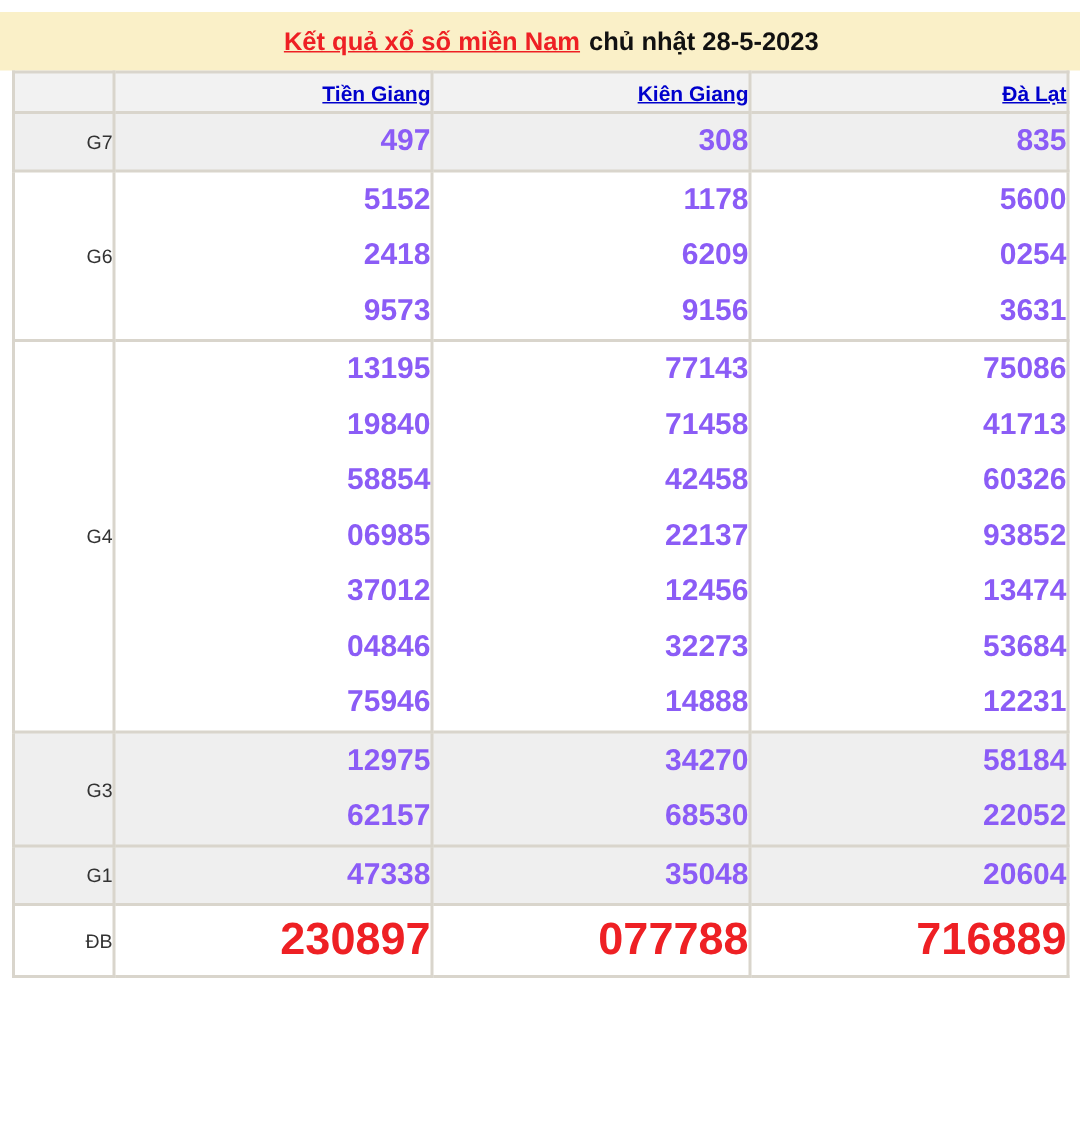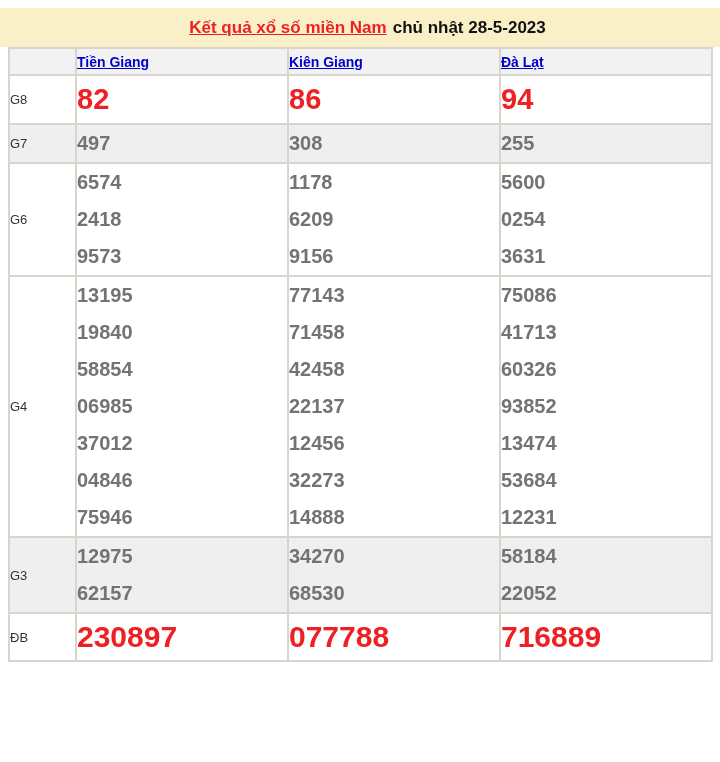--- a/index.html
+++ b/index.html
@@ -35,21 +35,21 @@
   }
   table.results {
     border-collapse: collapse;
     margin: 0 8px;
     width: 704px;
     table-layout: fixed;
   }
   table.results td, table.results th {
     border: 2px solid var(--border, #d9d5cc);
     padding: 0;
-    text-align: left;
+    text-align: right;
     vertical-align: middle;
   }
   col.label-col { width: 67px; }
   col.prov-col  { width: 212px; }
   thead th {
     height: 27px;
     background: #f2f2f2;
     font-size: 14px;
     font-weight: bold;
   }
@@ -60,21 +60,21 @@
   }
   tbody td.label {
     font-size: 13px;
     font-weight: normal;
     color: #333333;
   }
   tbody tr.alt td { background: #efefef; }
   .num {
     font-size: 20px;
     font-weight: bold;
-    color: #737373;
+    color: #8b5cf6;
     line-height: 37px;
     white-space: nowrap;
   }
   tr.hl .num {
     color: var(--red, #ee2024);
     font-size: 30px;
     line-height: 46px;
   }
   tr.hl.first-hl .num { line-height: 47px; font-size: 29px; }
 </style>
@@ -100,48 +100,36 @@
       </th>
       <th>
         <a>Kiên Giang</a>
       </th>
       <th>
         <a>Đà Lạt</a>
       </th>
     </tr>
   </thead>
   <tbody>
-      <tr class="hl first-hl">
-        <td class="label">G8</td>
-        <td>
-          <div class="num">82</div>
-        </td>
-        <td>
-          <div class="num">86</div>
-        </td>
-        <td>
-          <div class="num">94</div>
-        </td>
-      </tr>
       <tr class="alt">
         <td class="label">G7</td>
         <td>
           <div class="num">497</div>
         </td>
         <td>
           <div class="num">308</div>
         </td>
         <td>
-          <div class="num">255</div>
+          <div class="num">835</div>
         </td>
       </tr>
       <tr>
         <td class="label">G6</td>
         <td>
-          <div class="num">6574</div>
+          <div class="num">5152</div>
           <div class="num">2418</div>
           <div class="num">9573</div>
         </td>
         <td>
           <div class="num">1178</div>
           <div class="num">6209</div>
           <div class="num">9156</div>
         </td>
         <td>
           <div class="num">5600</div>
@@ -187,20 +175,32 @@
         </td>
         <td>
           <div class="num">34270</div>
           <div class="num">68530</div>
         </td>
         <td>
           <div class="num">58184</div>
           <div class="num">22052</div>
         </td>
       </tr>
+      <tr class="alt">
+        <td class="label">G1</td>
+        <td>
+          <div class="num">47338</div>
+        </td>
+        <td>
+          <div class="num">35048</div>
+        </td>
+        <td>
+          <div class="num">20604</div>
+        </td>
+      </tr>
       <tr class="hl">
         <td class="label">ĐB</td>
         <td>
           <div class="num">230897</div>
         </td>
         <td>
           <div class="num">077788</div>
         </td>
         <td>
           <div class="num">716889</div>

